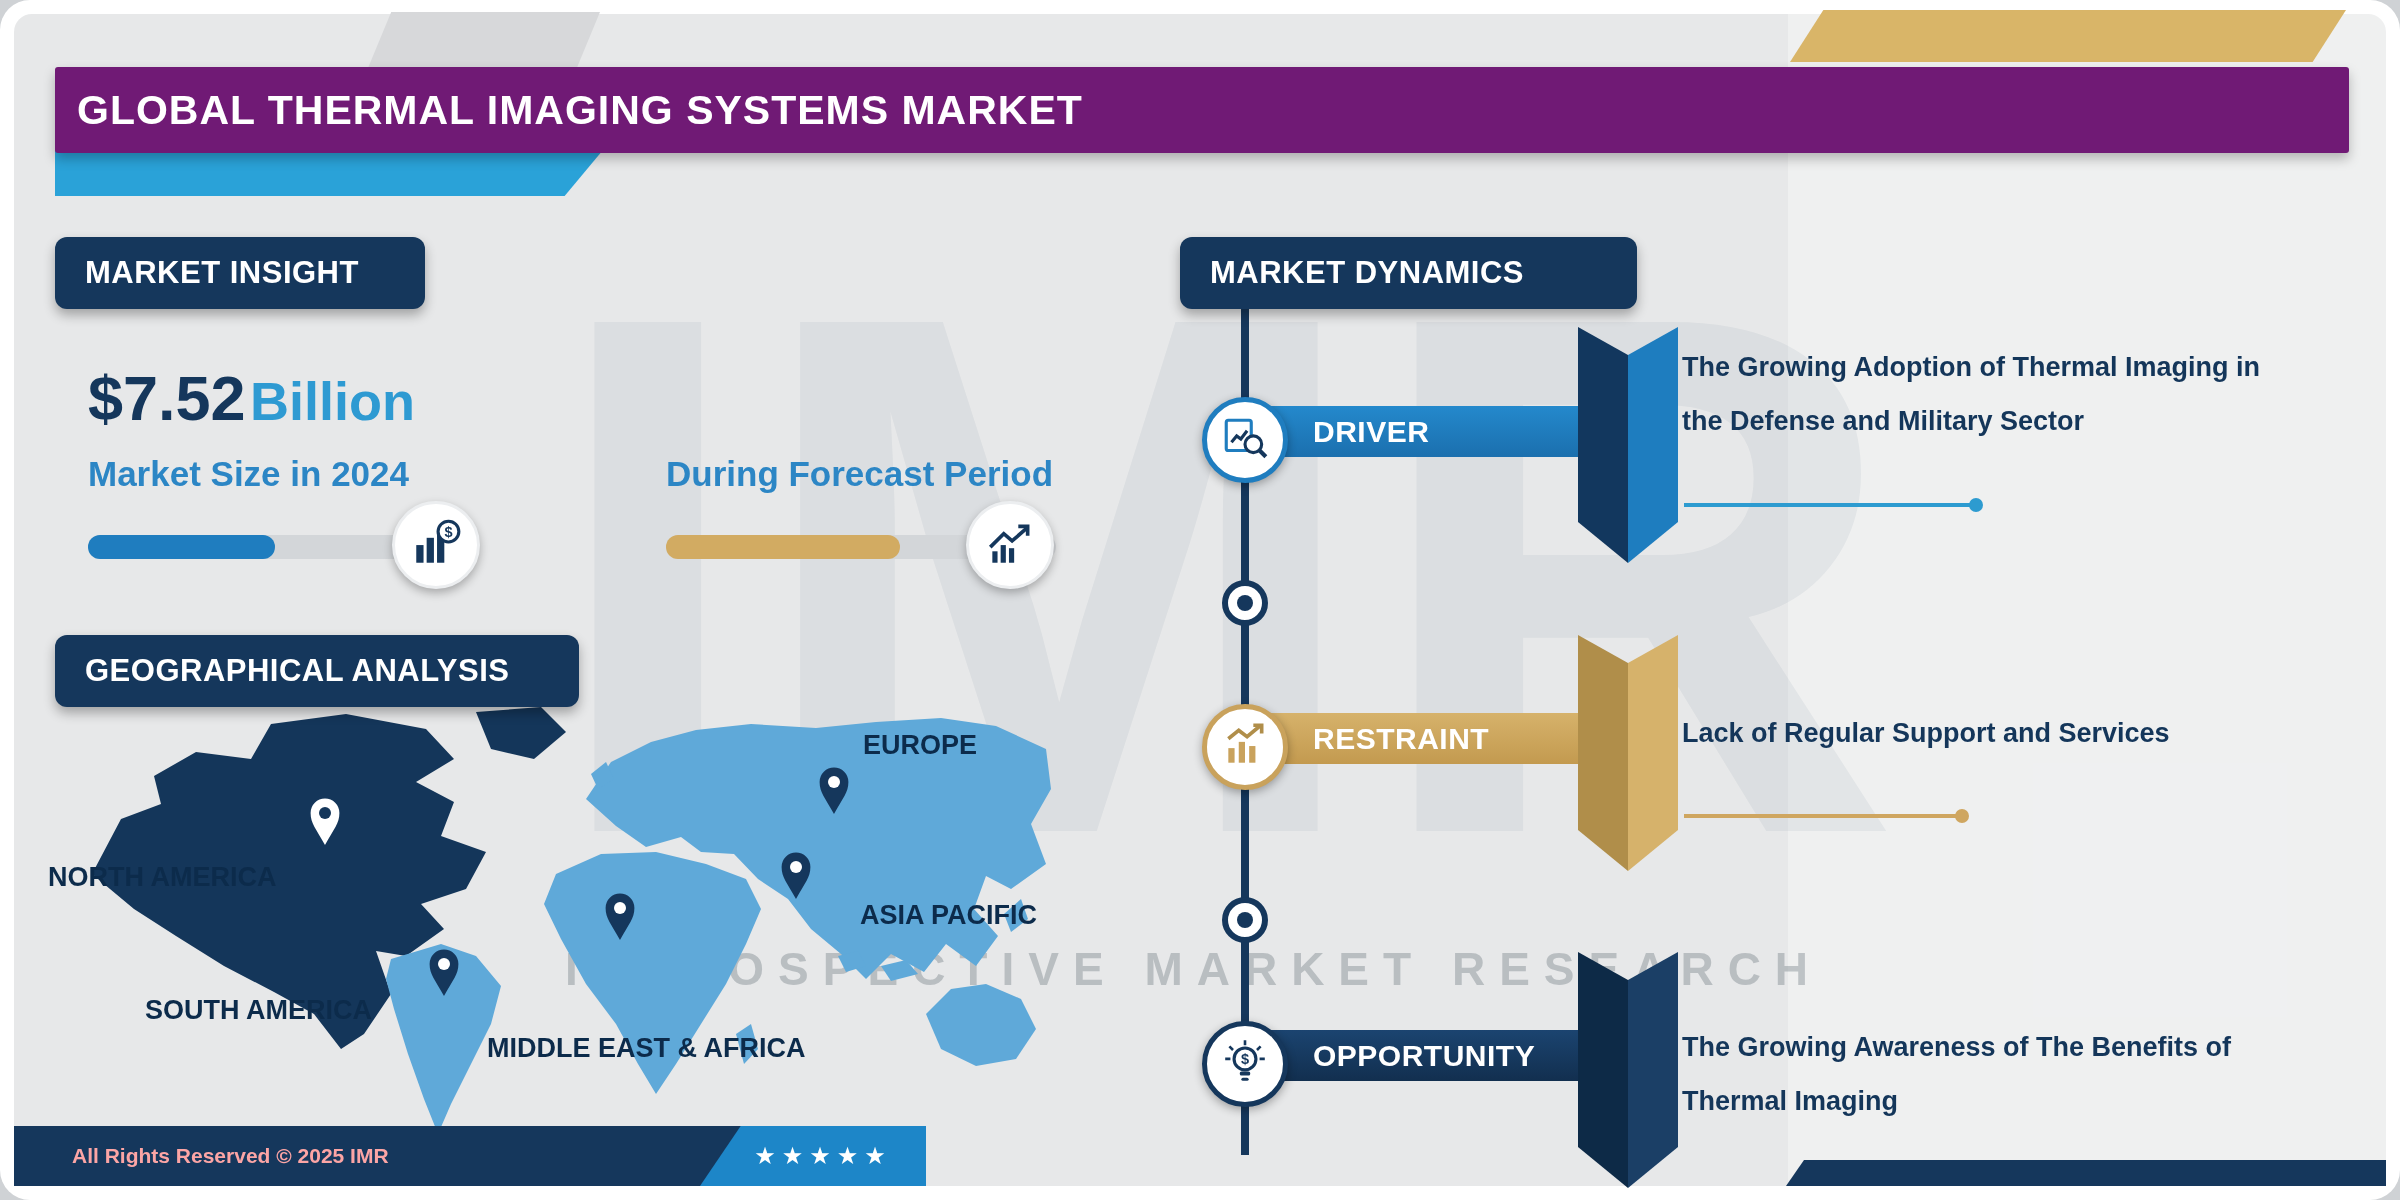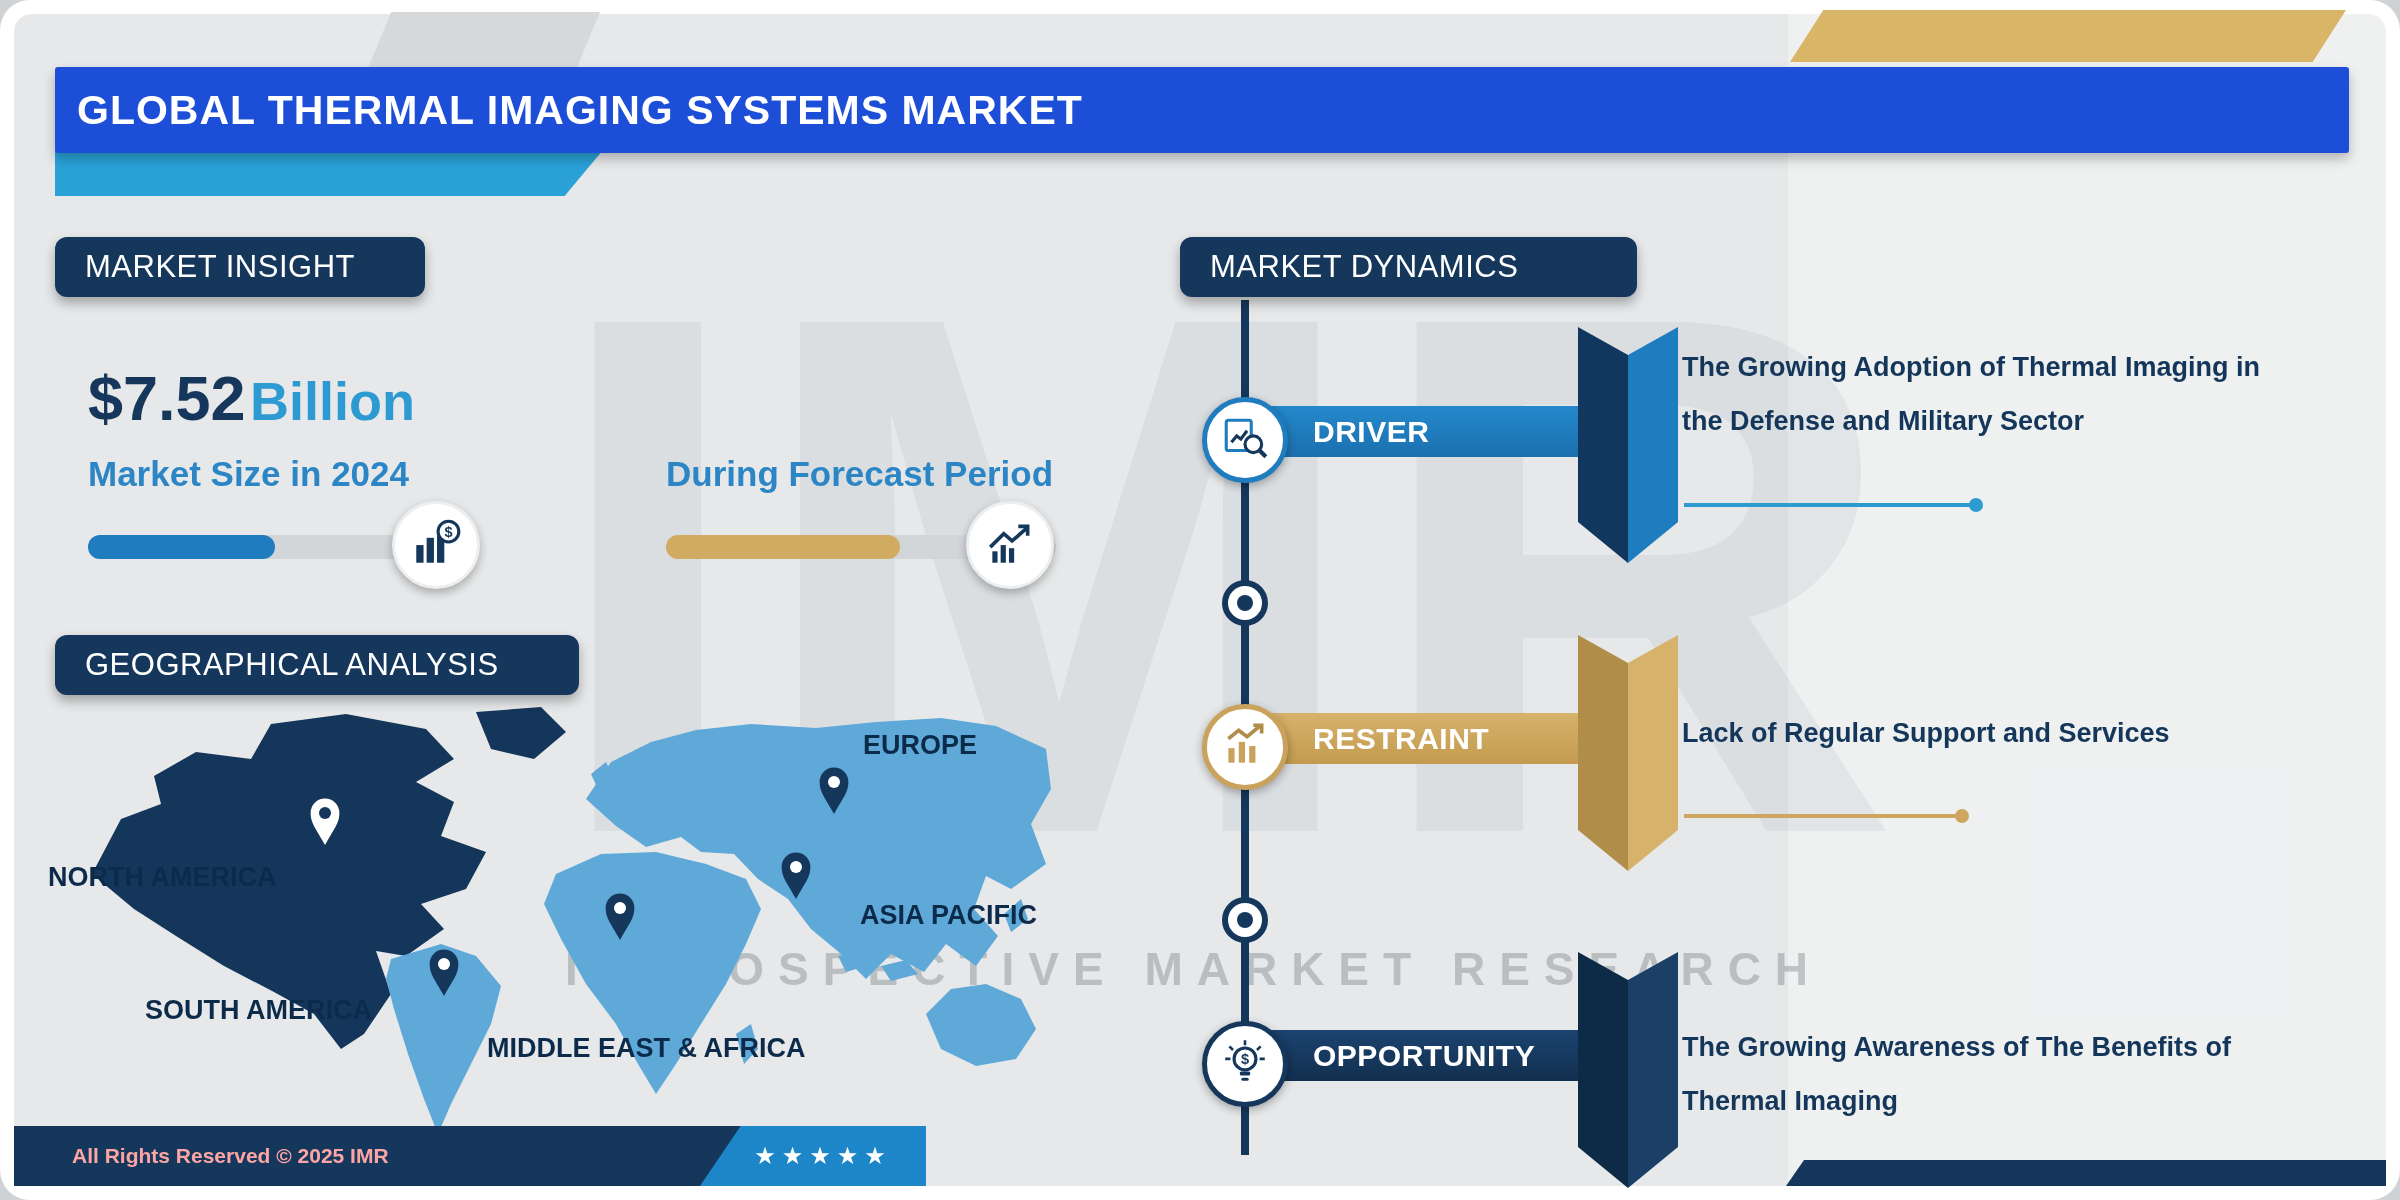--- a/index.html
+++ b/index.html
@@ -14,28 +14,28 @@
   .shape{position:absolute;}
   .shape.gray-tl{left:368px;top:12px;width:232px;height:56px;background:#d7d8da;clip-path:polygon(10% 0,100% 0,90% 100%,0 100%);}
   .shape.gold-tr{left:1790px;top:10px;width:556px;height:52px;background:#d9b568;clip-path:polygon(6% 0,100% 0,94% 100%,0 100%);}
   .shape.blue-under-header{left:55px;top:150px;width:548px;height:46px;background:#2aa2d8;clip-path:polygon(0 0,100% 0,93% 100%,0 100%);}
   .shape.navy-br{left:1786px;top:1160px;width:600px;height:26px;background:#15375c;clip-path:polygon(3% 0,100% 0,100% 100%,0 100%);}
   
   .wm-letters{position:absolute;left:545px;top:205px;font-size:740px;line-height:1;font-weight:bold;color:rgba(21,55,92,.055);z-index:1;white-space:nowrap;}
   .wm-tagline{position:absolute;left:565px;top:942px;font-size:46px;font-weight:bold;letter-spacing:14px;color:rgba(110,120,130,.38);z-index:1;white-space:nowrap;}
   
   .header{
-    position:absolute;left:55px;top:67px;width:2294px;height:86px;background:#1d4ed8;
+    position:absolute;left:55px;top:67px;width:2294px;height:86px;background:#701a75;
     display:flex;align-items:center;padding-left:22px;box-sizing:border-box;
     box-shadow:0 6px 12px rgba(0,0,0,.25);z-index:3;border-radius:3px;
   }
   .header .title{color:#fff;font-size:41px;font-weight:bold;letter-spacing:1px;}
   
   .pill{
-    position:absolute;height:60px;background:#15375c;color:#fff;font-weight:normal;font-size:31px;
+    position:absolute;height:72px;background:#15375c;color:#fff;font-weight:bold;font-size:31px;
     letter-spacing:.5px;border-radius:12px;display:flex;align-items:center;padding:0 30px;
     box-sizing:border-box;box-shadow:0 6px 12px rgba(0,0,0,.3);z-index:3;white-space:nowrap;
   }
   .pill.insight{left:55px;top:237px;width:370px;}
   .pill.geo{left:55px;top:635px;width:524px;}
   .pill.dynamics{left:1180px;top:237px;width:457px;}
   
   .stat-value{position:absolute;top:362px;white-space:nowrap;z-index:3;}
   .stat-value .big{font-size:63px;font-weight:bold;color:#15375c;}
   .stat-value .unit{font-size:54px;font-weight:bold;color:#2e9ad2;}

